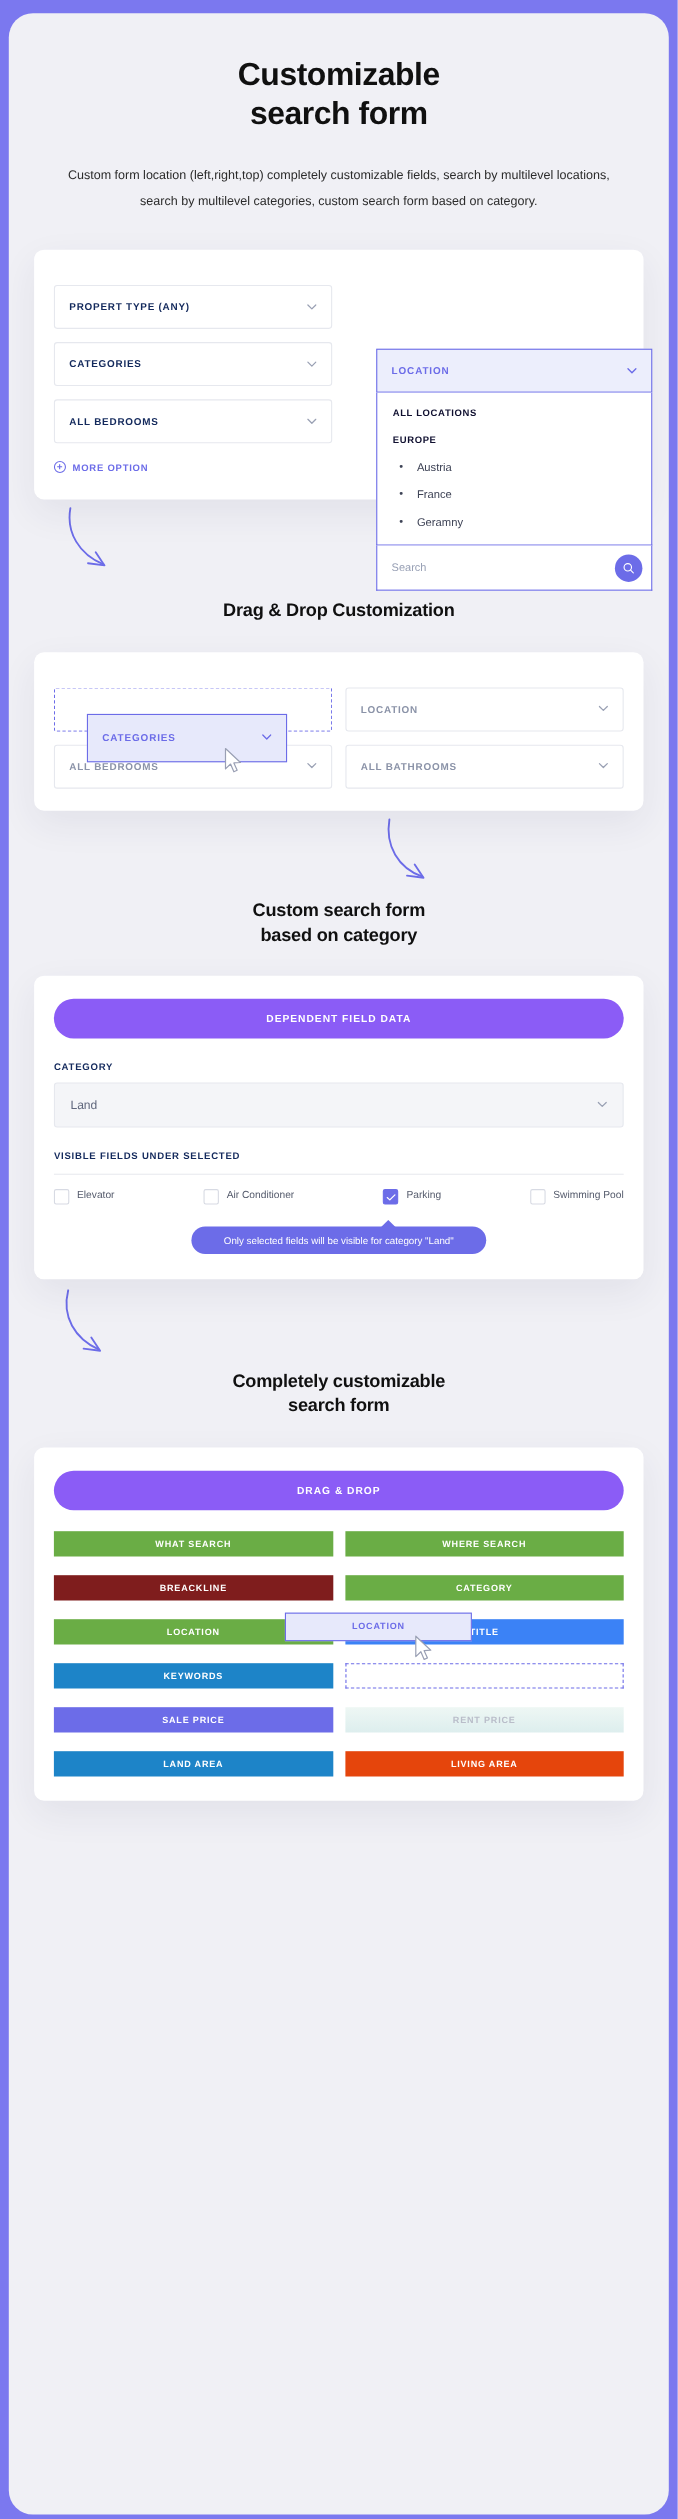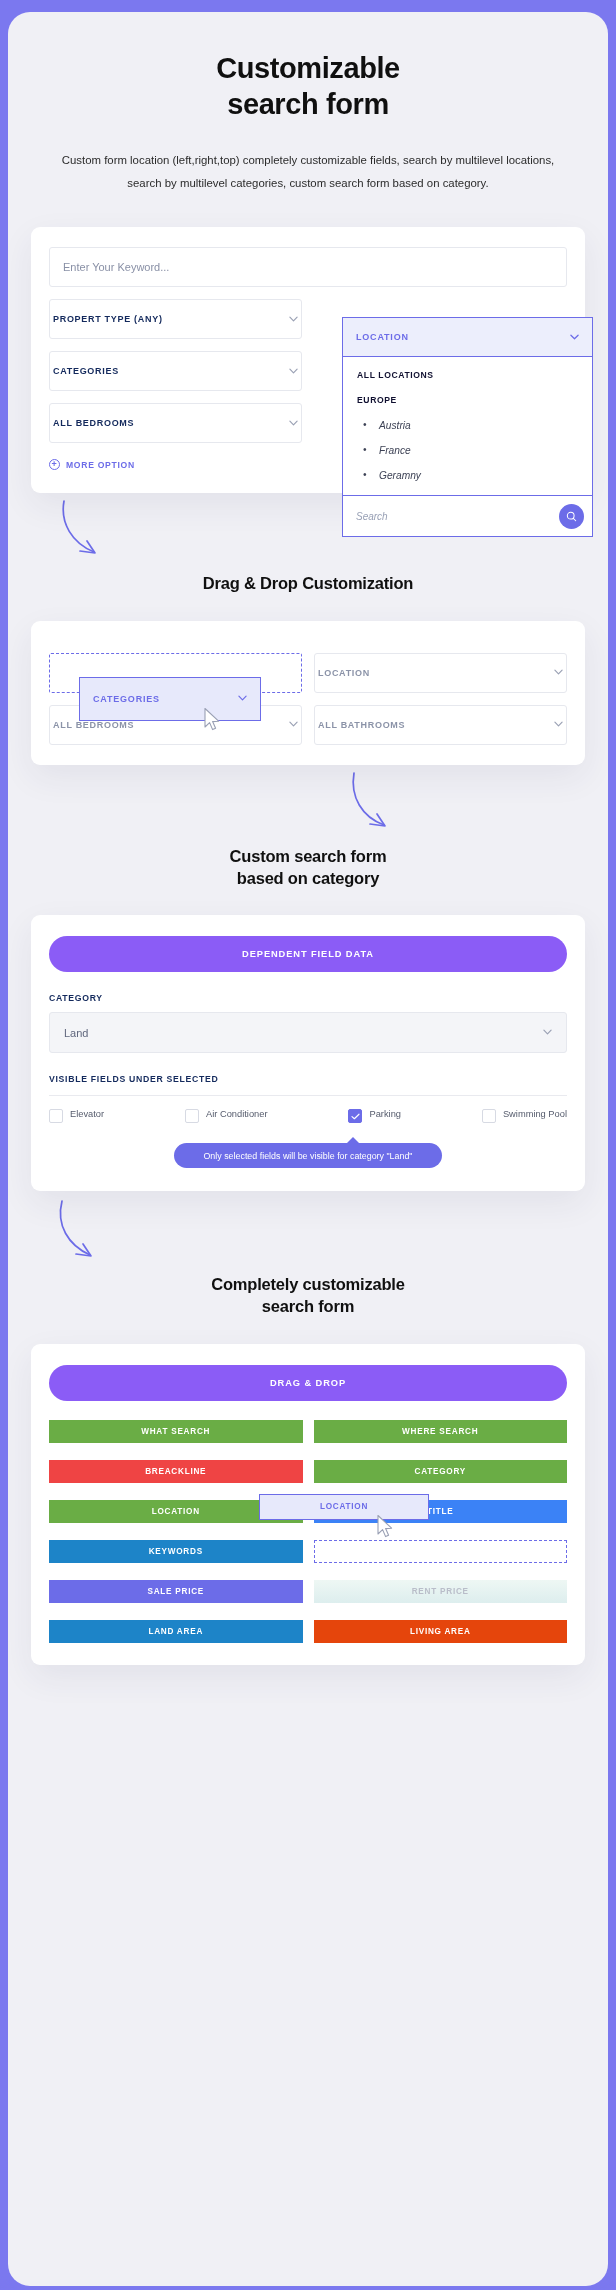--- a/index.html
+++ b/index.html
@@ -84,21 +84,21 @@
     margin-top: 12px;
   }
   .col { width: 50%; display: flex; flex-direction: column; gap: 12px; }
   .sel {
     height: 40px;
     border: 1px solid #e6e8ee;
     border-radius: 3px;
     display: flex;
     align-items: center;
     justify-content: space-between;
-    padding: 0 3px;
+    padding: 0 13px;
     background: #fff;
   }
   .sel .lbl {
     font-size: 9px;
     font-weight: 700;
     letter-spacing: 0.7px;
     color: #13295c;
   }
   .chev { color: #9aa1b4; font-size: 9px; line-height: 1; }
 
@@ -145,21 +145,21 @@
     background: #fff;
     padding: 13px 14px 10px 14px;
   }
   .loc-body .grp {
     font-size: 8.6px;
     font-weight: 800;
     letter-spacing: 0.6px;
     color: #101030;
     margin-bottom: 15px;
   }
-  .loc-body ul { list-style: none; font-style: italic; }
+  .loc-body ul { list-style: none; }
   .loc-body li {
     font-size: 10.2px;
     color: #3d4255;
     margin-bottom: 14px;
     padding-left: 22px;
     position: relative;
   }
   .loc-body li:last-child { margin-bottom: 4px; }
   .loc-body li::before {
     content: "\2022";
@@ -167,21 +167,21 @@
     color: #3d4255; font-size: 10px;
   }
   .loc-search {
     border: 1px solid #6c6ce8;
     border-top: none;
     background: #fff;
     height: 41px;
     display: flex; align-items: center; justify-content: space-between;
     padding: 0 8px 0 13px;
   }
-  .loc-search .ph { font-size: 10px; color: #98a0b5; font-style: italic; }
+  .loc-search .ph { font-size: 10px; color: #98a0b5; }
   .srch-btn {
     width: 25px; height: 25px;
     background: #6c6ce8;
     border-radius: 50%;
     display: flex; align-items: center; justify-content: center;
   }
 
   
   .form2 { padding: 20px 18px 20px 18px; position: relative; }
   .dash {
@@ -318,23 +318,20 @@
   <div class="hero">
     <h1>
       <span>Customizable</span><br>
       <span>search form</span>
     </h1>
     <p>Custom form location (left,right,top) completely customizable fields, search by multilevel locations, search by multilevel categories, custom search form based on category.</p>
   </div>
 
   <div class="card form1" style="margin-top:32px;">
 
-    <div class="kw-input">
-      <span>Enter Your Keyword...</span>
-    </div>
 
     <div class="grid2">
       <div class="col">
         <div class="sel">
           <span class="lbl">PROPERT TYPE (ANY)</span>
           <span class="chev">
             <svg width="9" height="6" viewBox="0 0 10 6">
                   <path d="M1 1l4 4 4-4" stroke="currentColor" stroke-width="1.3" fill="none" stroke-linecap="round" stroke-linejoin="round"></path>
                 </svg>
           </span>
@@ -393,21 +390,21 @@
         </span>
       </div>
     </div>
   </div>
 
   <svg class="arrow" width="120" height="70" style="margin-left:48px;margin-top:4px;">
     <path d="M8 4 C4 26, 16 46, 38 55" stroke="#6c6ce8" stroke-width="1.7" fill="none" stroke-linecap="round"></path>
     <path d="M24 54 L39 56 L31 44" stroke="#6c6ce8" stroke-width="1.7" fill="none" stroke-linecap="round" stroke-linejoin="round"></path>
   </svg>
 
-  <div class="sec-title" style="margin-top:5px;">Drag &amp; Drop Customization</div>
+  <div class="sec-title" style="margin-top:16px;">Drag &amp; Drop Customization</div>
 
   <div class="card form2" style="margin-top:26px;">
     <div class="grid2">
       <div class="col">
         <div class="dash"></div>
         <div class="sel sel-muted">
           <span class="lbl">ALL BEDROOMS</span>
           <span class="chev">
             <svg width="9" height="6" viewBox="0 0 10 6">
                   <path d="M1 1l4 4 4-4" stroke="currentColor" stroke-width="1.3" fill="none" stroke-linecap="round" stroke-linejoin="round"></path>
@@ -509,21 +506,21 @@
     <span>Completely customizable</span><br>
     <span>search form</span>
   </div>
 
   <div class="card form4" style="margin-top:26px;">
     <div class="pill">DRAG &amp; DROP</div>
 
     <div class="btn-grid">
       <div class="bcol">
         <div class="bbtn" style="background:#6aad45;">WHAT SEARCH</div>
-        <div class="bbtn" style="background:#ef4444;">BREACKLINE</div>
+        <div class="bbtn" style="background:#7f1d1d;">BREACKLINE</div>
         <div class="bbtn" style="background:#6aad45;">LOCATION</div>
         <div class="bbtn" style="background:#1d84c8;">KEYWORDS</div>
         <div class="bbtn" style="background:#6c6ce8;">SALE PRICE</div>
         <div class="bbtn" style="background:#1d84c8;">LAND AREA</div>
       </div>
       <div class="bcol">
         <div class="bbtn" style="background:#6aad45;">WHERE SEARCH</div>
         <div class="bbtn" style="background:#6aad45;">CATEGORY</div>
         <div class="bbtn" style="background:#3b82f6;">TITLE</div>
         <div class="drop-slot"></div>

